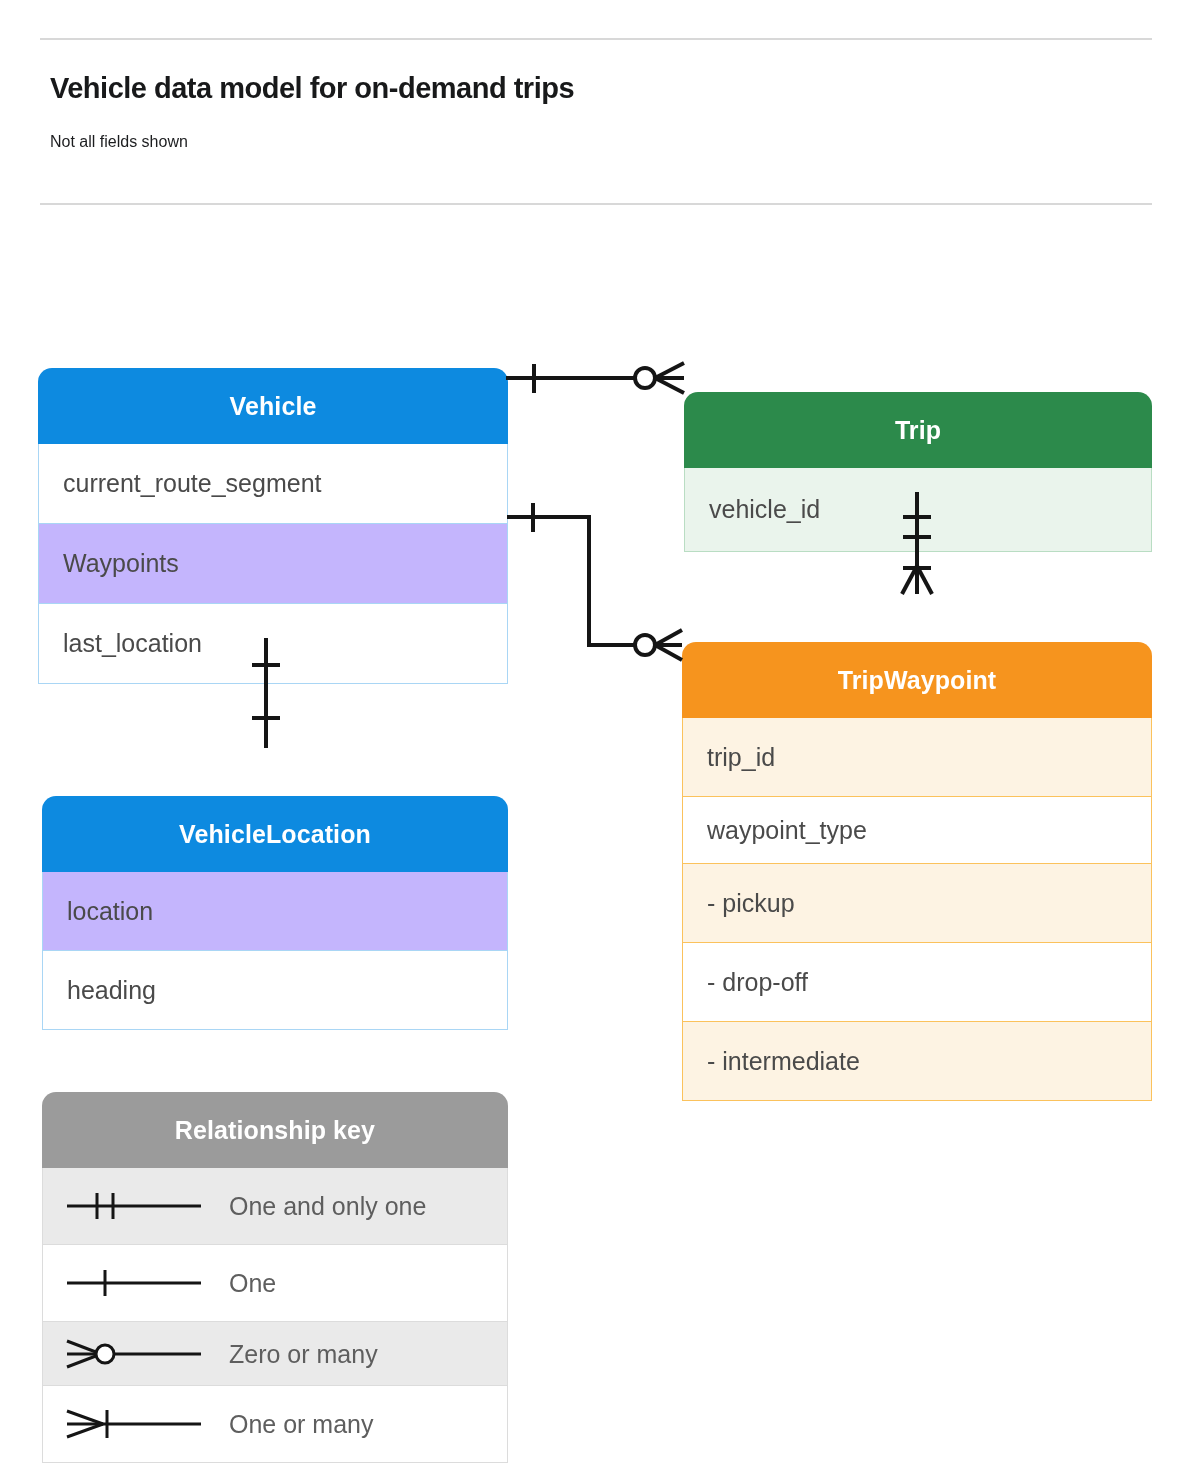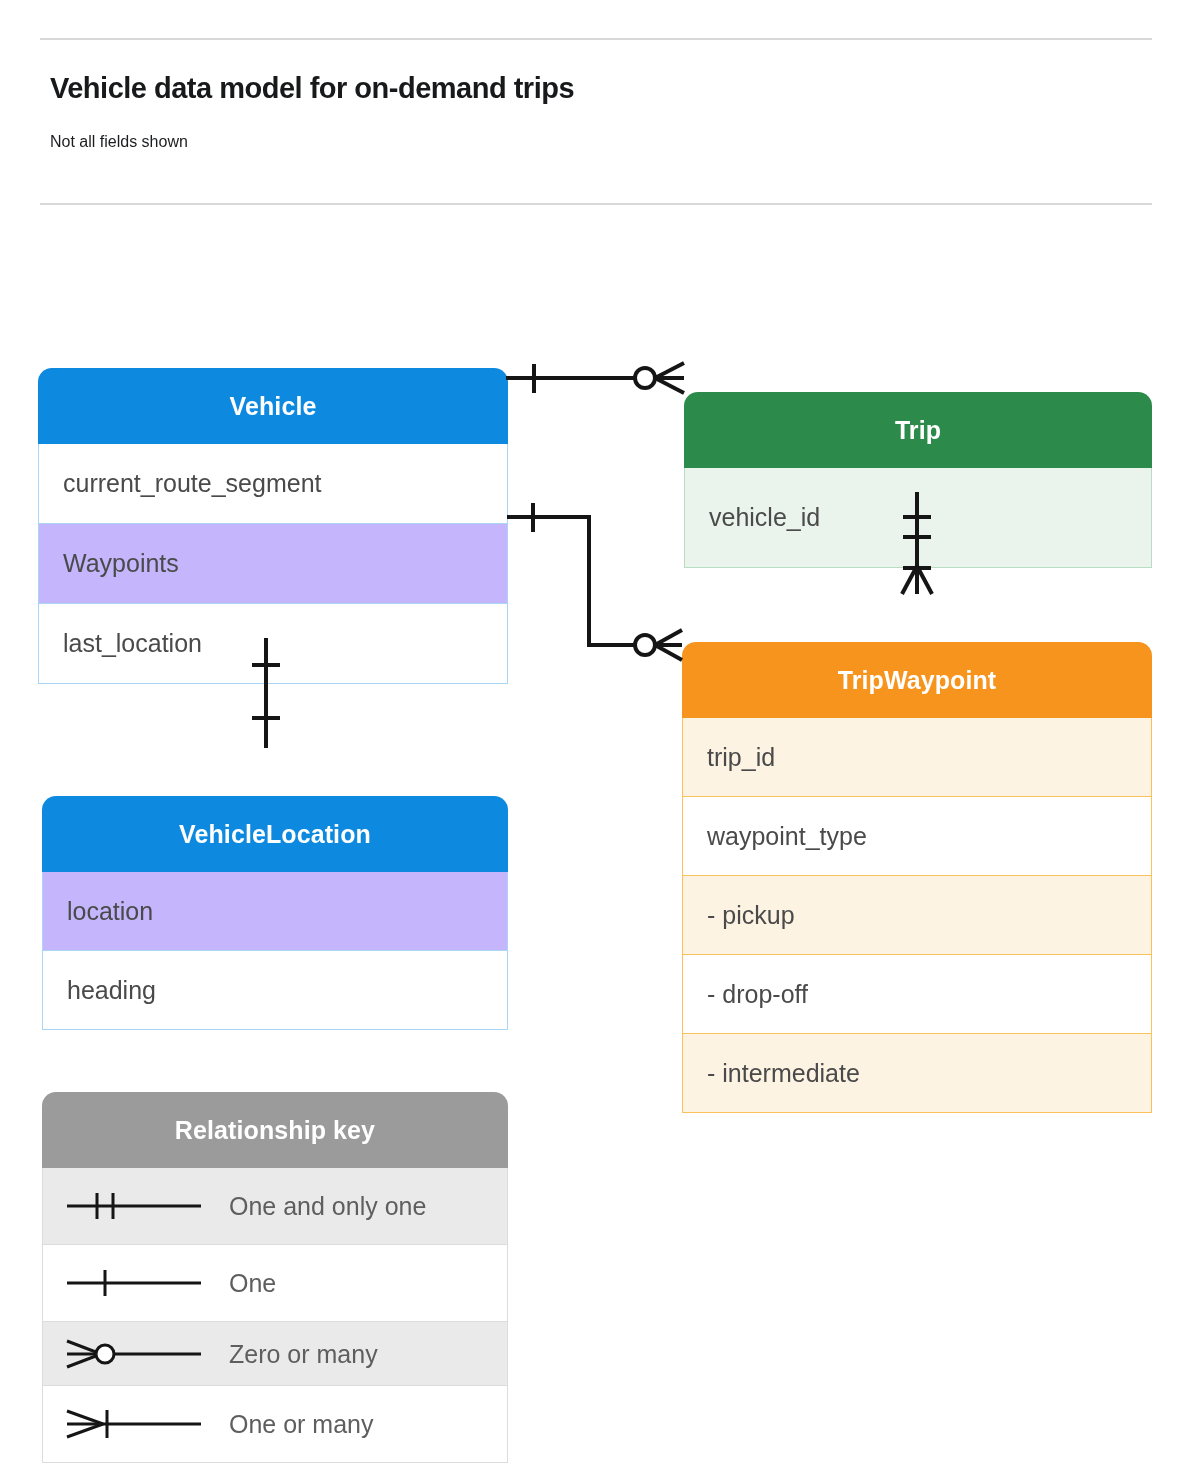--- a/index.html
+++ b/index.html
@@ -151,27 +151,27 @@
 
   <div class="entity t-blue" style="left:38px; top:320px; width:470px;">
     <div class="entity-header" style="height:76px;">Vehicle</div>
     <div class="entity-row row-plain" style="height:80px;">current_route_segment</div>
     <div class="entity-row row-alt" style="height:80px;">Waypoints</div>
     <div class="entity-row row-plain" style="height:80px;">last_location</div>
   </div>
 
   <div class="entity t-green" style="left:684px; top:344px; width:468px;">
     <div class="entity-header" style="height:76px;">Trip</div>
-    <div class="entity-row row-alt" style="height:100px;">vehicle_id</div>
+    <div class="entity-row row-alt" style="height:84px;">vehicle_id</div>
   </div>
 
   <div class="entity t-orange" style="left:682px; top:594px; width:470px;">
     <div class="entity-header" style="height:76px;">TripWaypoint</div>
     <div class="entity-row row-alt" style="height:79px;">trip_id</div>
-    <div class="entity-row row-plain" style="height:79px;">waypoint_type</div>
+    <div class="entity-row row-plain" style="height:67px;">waypoint_type</div>
     <div class="entity-row row-alt" style="height:79px;">-  pickup</div>
     <div class="entity-row row-plain" style="height:79px;">-  drop-off</div>
     <div class="entity-row row-alt" style="height:79px;">-  intermediate</div>
   </div>
 
   <div class="entity t-blue" style="left:42px; top:748px; width:466px;">
     <div class="entity-header" style="height:76px;">VehicleLocation</div>
     <div class="entity-row row-alt" style="height:79px;">location</div>
     <div class="entity-row row-plain" style="height:79px;">heading</div>
   </div>

